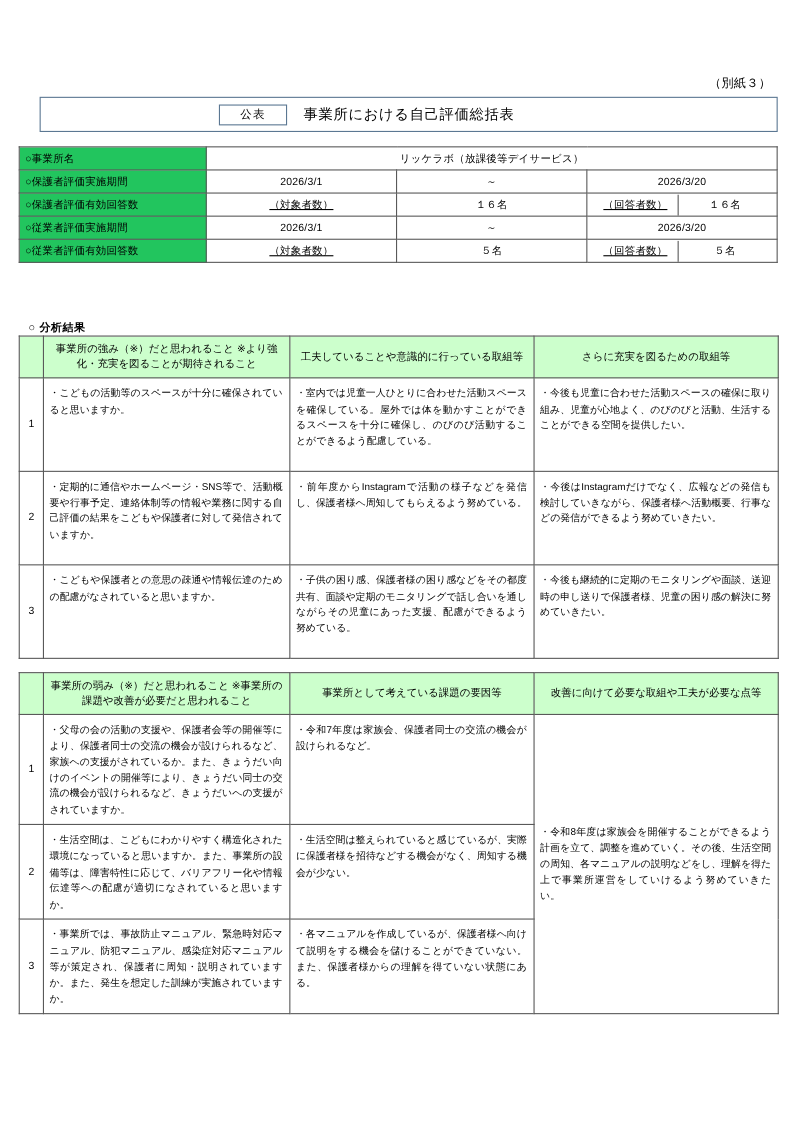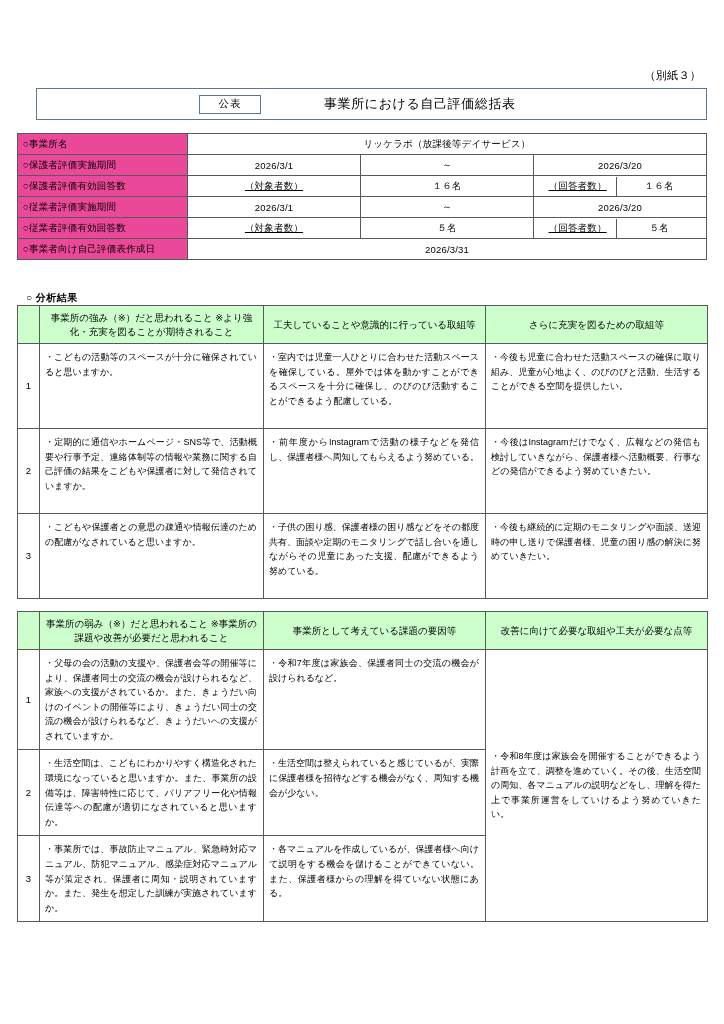--- a/index.html
+++ b/index.html
@@ -41,21 +41,20 @@
   .title-bar {
     position: absolute;
     left: 36px;
     top: 88px;
     width: 671px;
     height: 32px;
     border: 1px solid #5b7792;
     box-sizing: border-box;
     display: flex;
     align-items: center;
-    gap: 48px;
   }
   .title-pill {
     margin-left: 162px;
     width: 62px;
     height: 19px;
     border: 1px solid #5b7792;
     box-sizing: border-box;
     display: flex;
     align-items: center;
     justify-content: center;
@@ -79,21 +78,21 @@
   }
   table.hdr td {
     border: 1px solid #595959;
     height: 21px;
     font-size: 9.5px;
     padding: 0 5px;
     box-sizing: border-box;
     letter-spacing: 0.2px;
   }
   td.lbl {
-    background: #ec4899;
+    background: #22c55e;
     width: 170px;
     text-align: left;
   }
   td.ctr { text-align: center; }
   td.small { font-size: 8.5px; text-decoration: underline; }
 
   
   .section-cap {
     position: absolute;
     left: 26px;
@@ -200,24 +199,20 @@
           <table style="width:100%;border:0;border-collapse:collapse;table-layout:fixed;">
             <tbody>
                 <tr>
               <td class="small" style="border:0;border-right:1px solid #595959;text-align:center;width:48%;height:19px;padding:0;">（回答者数）</td>
               <td style="border:0;text-align:center;height:19px;padding:0;font-size:9.5px;">５名</td>
             </tr>
           </tbody>
             </table>
         </td>
       </tr>
-      <tr>
-        <td class="lbl">○事業者向け自己評価表作成日</td>
-        <td class="ctr" colspan="3">2026/3/31</td>
-      </tr>
     </tbody>
   </table>
 
   <div class="section-cap" id="cap-analysis">○ 分析結果</div>
 
   <table class="grid" id="tbl-strengths">
     <colgroup>
       <col style="width:22px">
         <col style="width:224px">
         <col style="width:222px">

